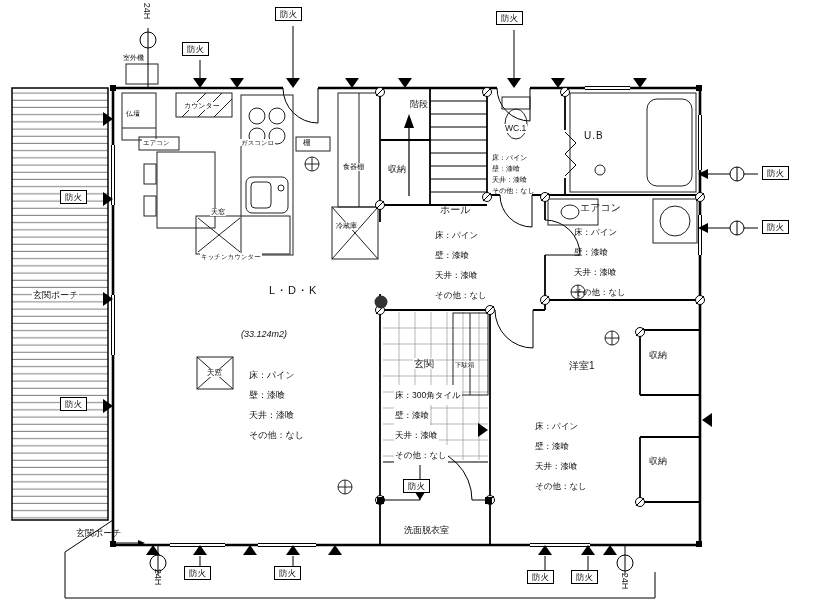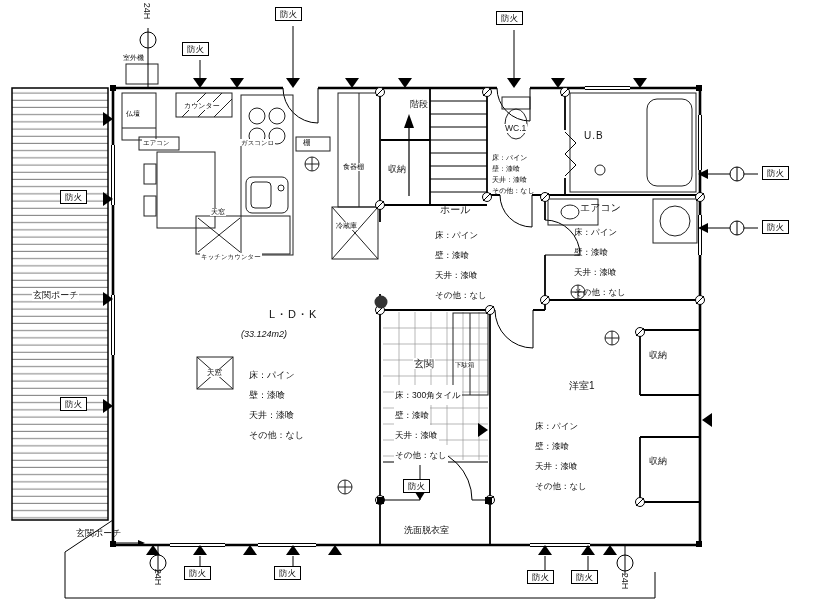--- a/index.html
+++ b/index.html
@@ -297,21 +297,21 @@
     <g fill="#000">
       <rect x="110" y="85" width="6" height="6"></rect>
         <rect x="696" y="85" width="6" height="6"></rect>
       <rect x="696" y="541" width="6" height="6"></rect>
         <rect x="110" y="541" width="6" height="6"></rect>
       <rect x="377" y="497" width="7" height="7"></rect>
         <rect x="485" y="497" width="7" height="7"></rect>
     </g>
   </svg>
 
-  <div class="lbl fs11" style="left:249px;top:308px;letter-spacing:1px;padding-left:20px;">L・D・K</div>
+  <div class="lbl fs11" style="left:249px;top:284px;letter-spacing:1px;padding-left:20px;">L・D・K</div>
   <div class="lbl fs9" style="left:241px;top:330px;font-style:italic;">(33.124m2)</div>
   <div class="lbl fs9 specs" style="left:249px;top:365px;">
     <div>床：パイン</div>
     <div>壁：漆喰</div>
     <div>天井：漆喰</div>
     <div>その他：なし</div>
   </div>
 
   <div class="lbl fs10 bgw" style="left:413px;top:358px;text-align:right;">玄関</div>
   <div class="lbl fs85 specs" style="left:394px;top:385px;">
@@ -340,21 +340,21 @@
   <div class="lbl fs10 bgw" style="left:583px;top:130px;letter-spacing:1px;">U.B</div>
 
   <div class="lbl fs95" style="left:580px;top:202px;">エアコン</div>
   <div class="lbl fs85 specs" style="left:574px;top:222px;">
     <div>床：パイン</div>
     <div>壁：漆喰</div>
     <div>天井：漆喰</div>
     <div>その他：なし</div>
   </div>
 
-  <div class="lbl fs10" style="left:569px;top:380px;">洋室1</div>
+  <div class="lbl fs10" style="left:569px;top:360px;">洋室1</div>
   <div class="lbl fs85 specs" style="left:535px;top:416px;">
     <div>床：パイン</div>
     <div>壁：漆喰</div>
     <div>天井：漆喰</div>
     <div>その他：なし</div>
   </div>
 
   <div class="lbl fs9" style="left:410px;top:100px;">階段</div>
   <div class="lbl fs9" style="left:388px;top:165px;">収納</div>
   <div class="lbl fs9" style="left:649px;top:351px;">収納</div>

